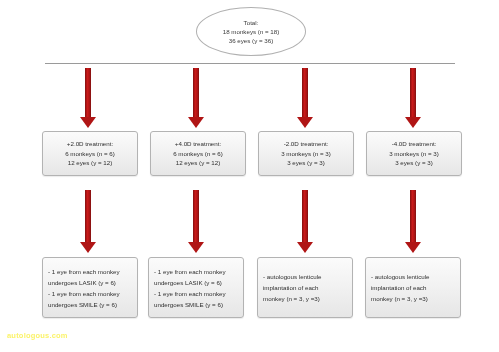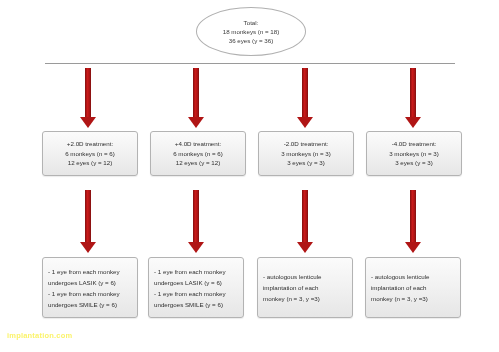--- a/index.html
+++ b/index.html
@@ -212,15 +212,15 @@
     <div class="line">implantation of each</div>
     <div class="line">monkey (n = 3, y =3)</div>
   </div>
 
   <div class="box left-text" style="left:365px; top:257px; width:96px; height:61px;">
     <div class="line">- autologous lenticule</div>
     <div class="line">implantation of each</div>
     <div class="line">monkey (n = 3, y =3)</div>
   </div>
 
-  <div class="watermark">implantation.com</div>
+  <div class="watermark">autologous.com</div>
 
 </div>
 
 </body></html>

